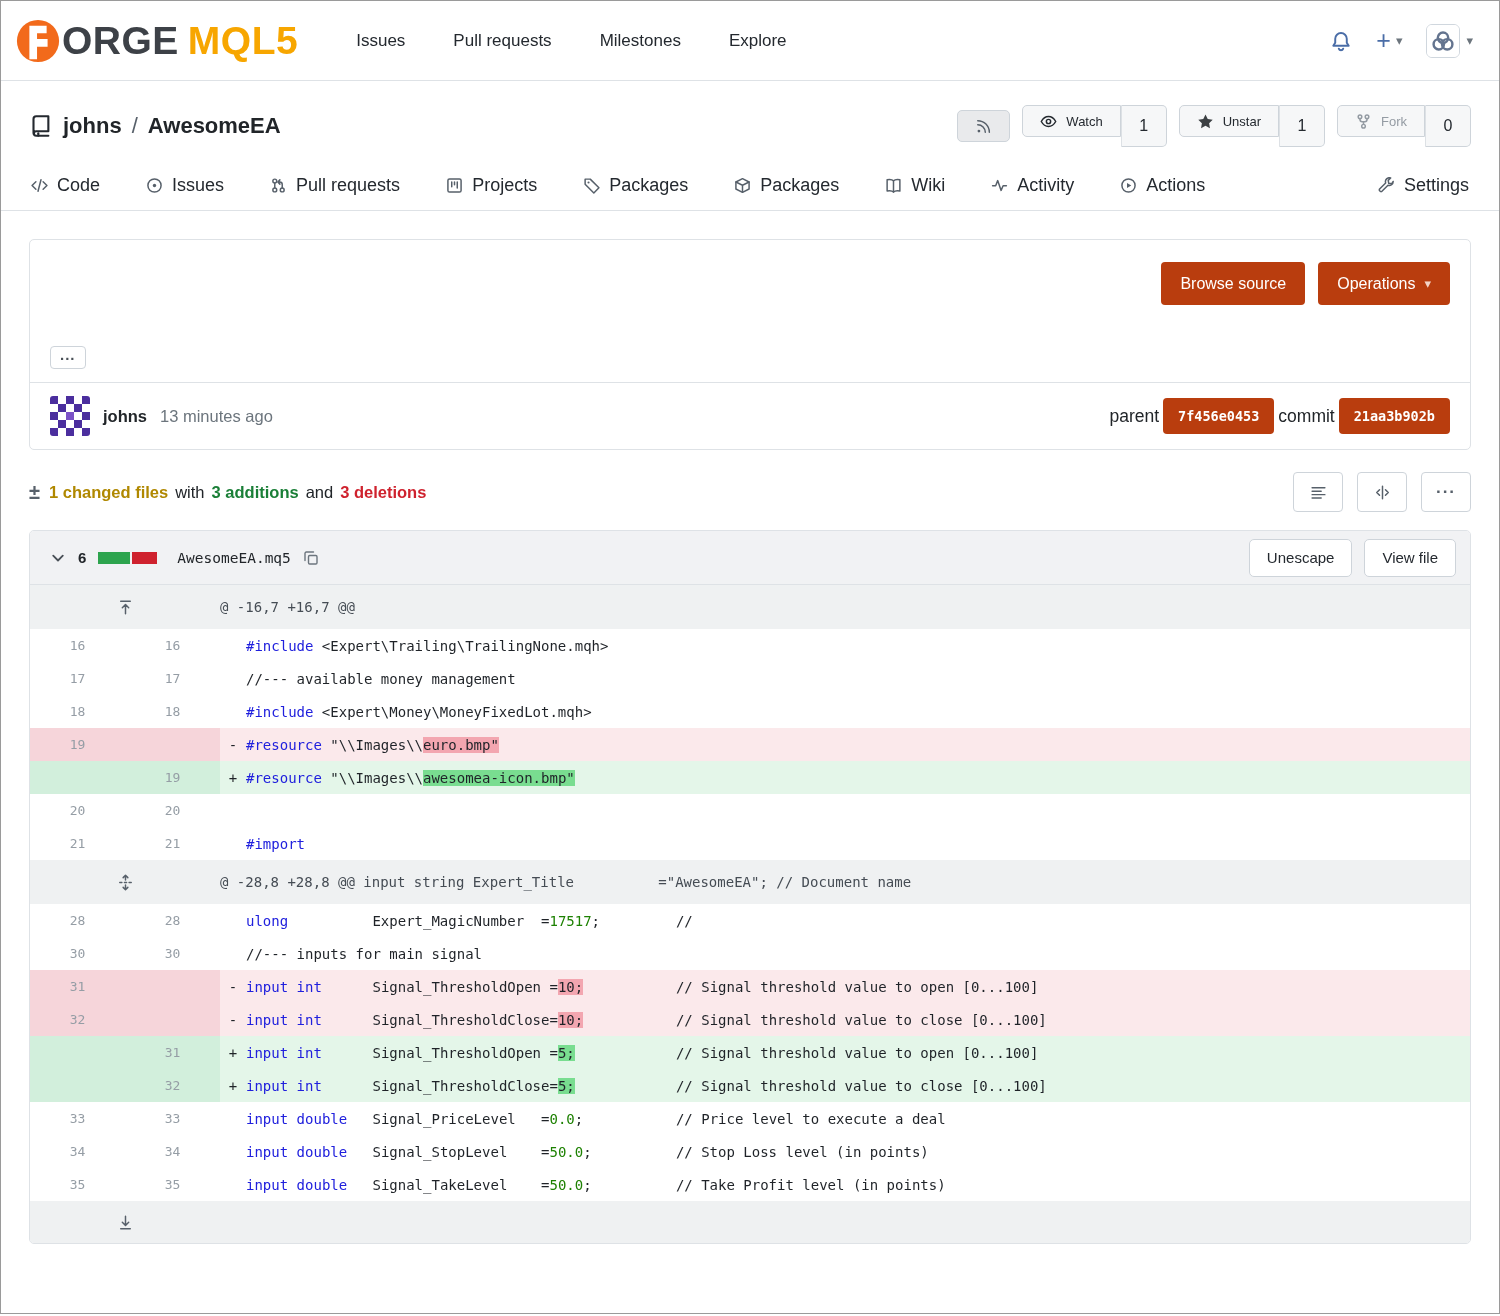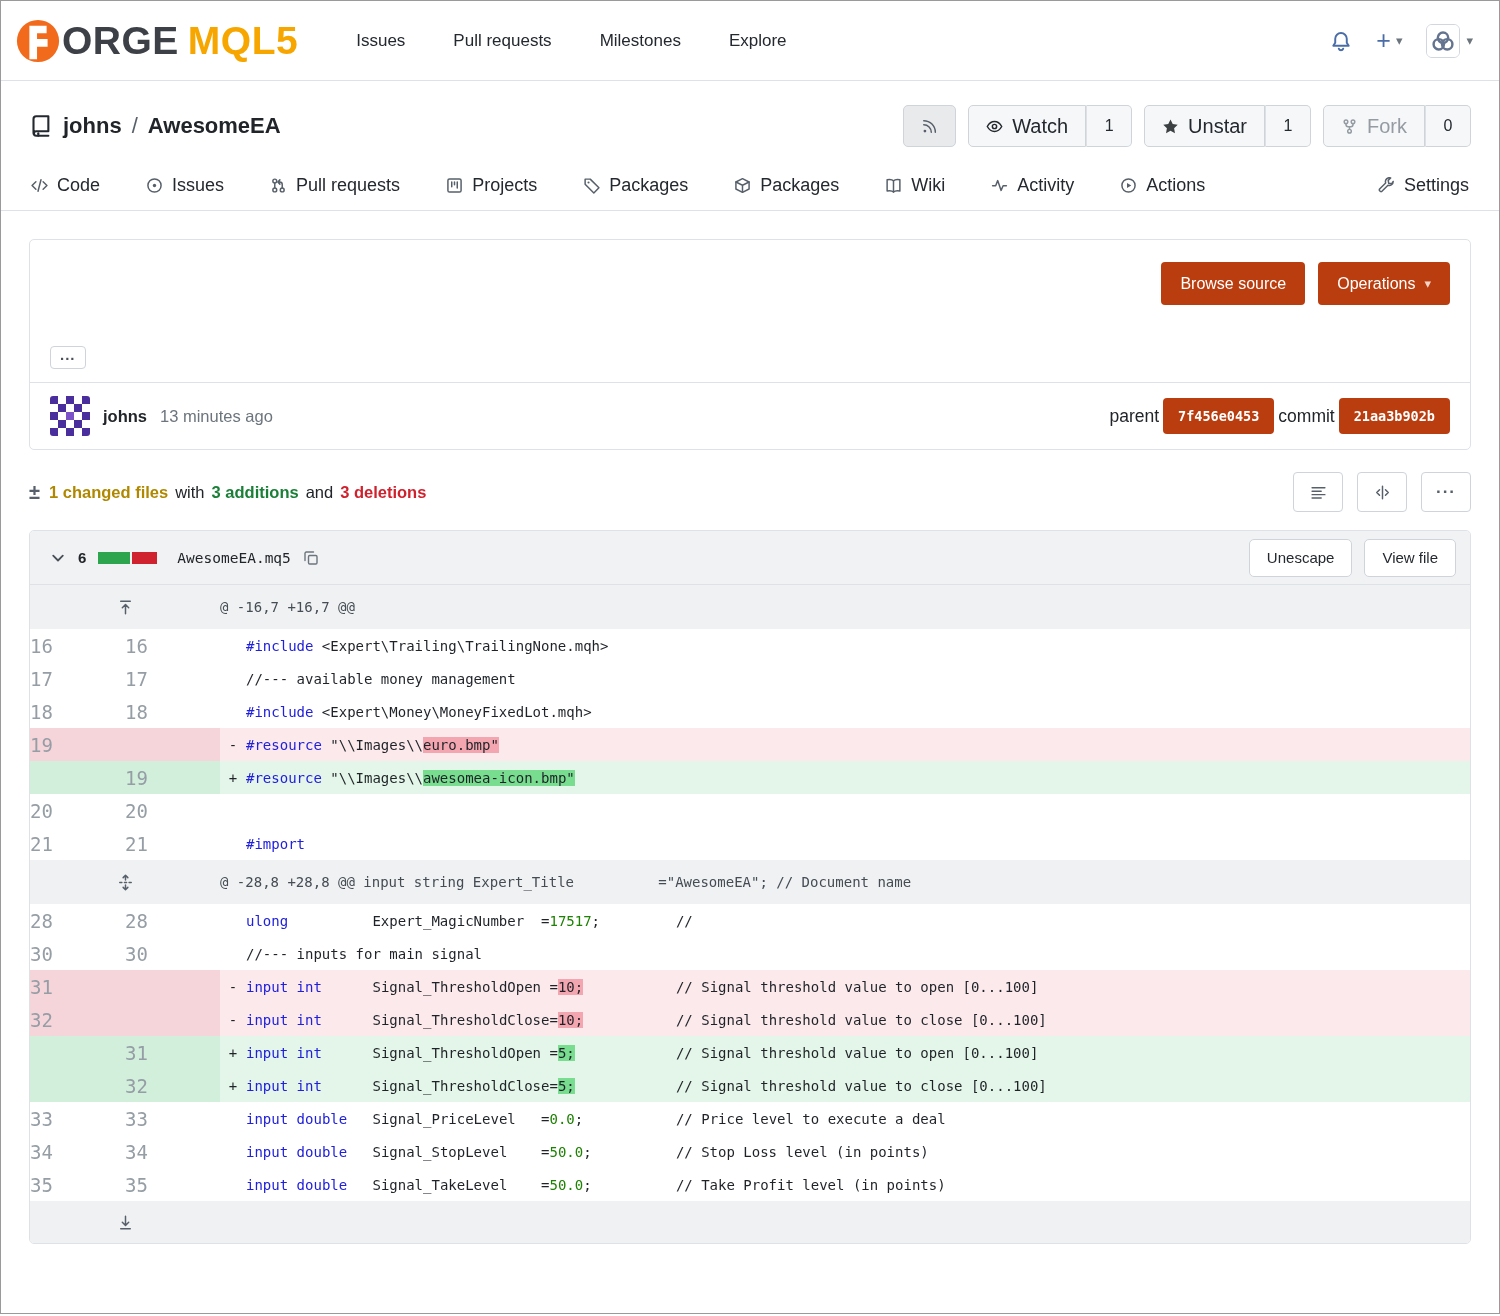--- a/index.html
+++ b/index.html
@@ -30,22 +30,22 @@
   .nav-avatar { display:inline-flex; border:1px solid #d0d7de; border-radius:6px; overflow:hidden; }
 
   
   .repo-header { display:flex; align-items:center; padding:24px 28px 14px; }
   .repo-title { display:flex; align-items:center; gap:10px; font-size:22px; }
   .repo-title .repo-icon { display:inline-flex; color:#24292f; }
   .repo-title .repo-icon svg { width:24px; height:24px; }
   .repo-title a { color:#212529; font-weight:600; text-decoration:none; cursor:pointer; }
   .repo-title .sep { color:#57606a; font-weight:400; }
   .repo-actions { margin-left:auto; display:flex; gap:12px; align-items:center; }
-  .btn { display:inline-flex; align-items:center; gap:9px; height:42px; padding:0 17px;
-         background:#f6f7f8; border:1px solid #ced4da; border-radius:5px; font-size:20px;
+  .btn { display:inline-flex; align-items:center; gap:9px; height:32px; padding:0 17px;
+         background:#f6f7f8; border:1px solid #ced4da; border-radius:5px; font-size:13px;
          color:#24292f; cursor:pointer; font-family:inherit; }
   .btn svg { width:17px; height:17px; }
   .btn-rss { background:#e9eaec; }
   .btn-group { display:flex; }
   .btn-group .btn { border-radius:5px 0 0 5px; }
   .btn-group .count { display:flex; align-items:center; justify-content:center; min-width:46px; height:42px;
          border:1px solid #ced4da; border-left:1px solid #dde1e5; border-radius:0 5px 5px 0;
          background:#f6f7f8; font-size:16px; color:#24292f; text-decoration:none; cursor:pointer; }
   .btn.muted, .btn.muted svg { color:#949ba3; }
 
@@ -101,21 +101,21 @@
   .seg-add { background:var(--addition-bar, #2da44e); width:32px !important; }
   .seg-del { background:var(--deletion, #cf222e); width:25px !important; }
   .filename { font-family:"DejaVu Sans Mono","Liberation Mono",monospace; font-size:14.5px; color:#212529; margin-left:8px; text-decoration:none; cursor:pointer; }
   .copy { display:inline-flex; color:#6c757d; cursor:pointer; }
   .copy svg { width:16px; height:16px; }
   .diff-header-actions { margin-left:auto; display:flex; gap:12px; }
   .btn.small { height:38px; font-size:15px; background:#fff; }
 
   table.diff { width:100%; border-collapse:collapse; font-family:"DejaVu Sans Mono","Liberation Mono",monospace; font-size:14px; }
   table.diff td { padding:0; vertical-align:middle; }
-  td.num { width:95px; text-align:left; padding-right:18px; color:#959da5; font-size:19px; height:33px; cursor:pointer; }
+  td.num { width:95px; text-align:center; padding-right:18px; color:#959da5; font-size:13px; height:33px; cursor:pointer; }
   td.code { white-space:pre; color:#1f2328; padding-left:10px; }
   .sign { display:inline-block; width:26px; text-align:center; color:#1f2328; }
   tr.hunk td, tr.expand td { background:#eff1f2; height:44px; }
   tr.expand td { height:42px; }
   td.expander { width:190px; text-align:center; color:#57606a; cursor:pointer; }
   td.expander svg { width:17px; height:17px; vertical-align:middle; }
   td.hunk-code { color:#454c54; padding-left:46px; white-space:pre; }
   tr.del td { background:#fbe9eb; }
   tr.del td.num { background:#f6d5da; }
   tr.add td { background:#e4f6e9; }

